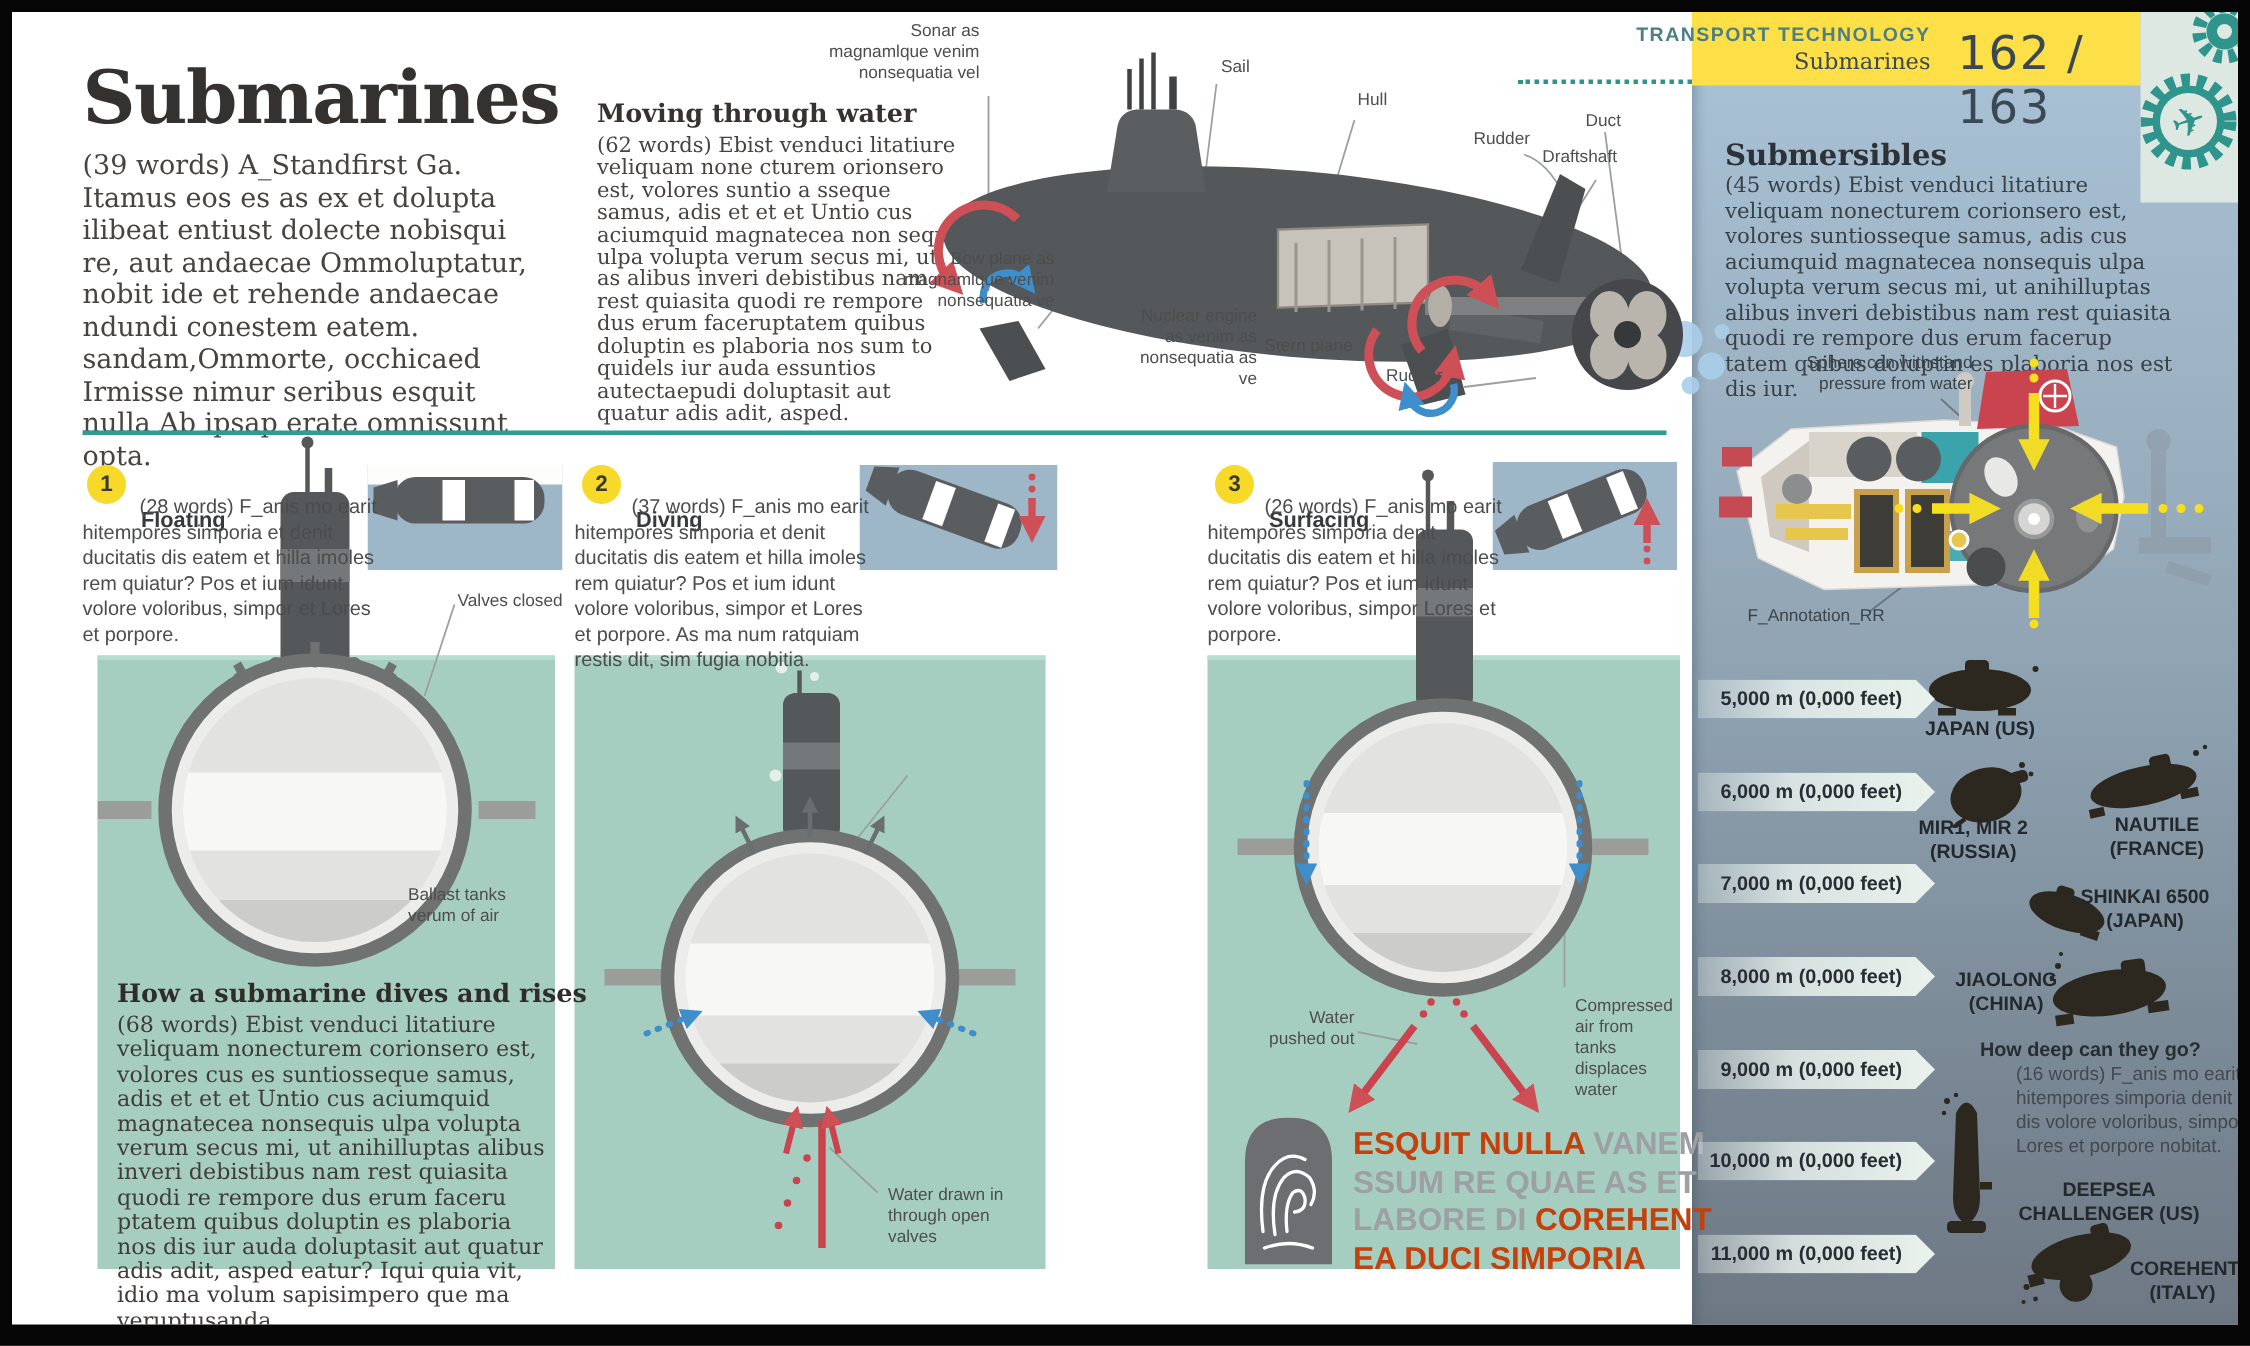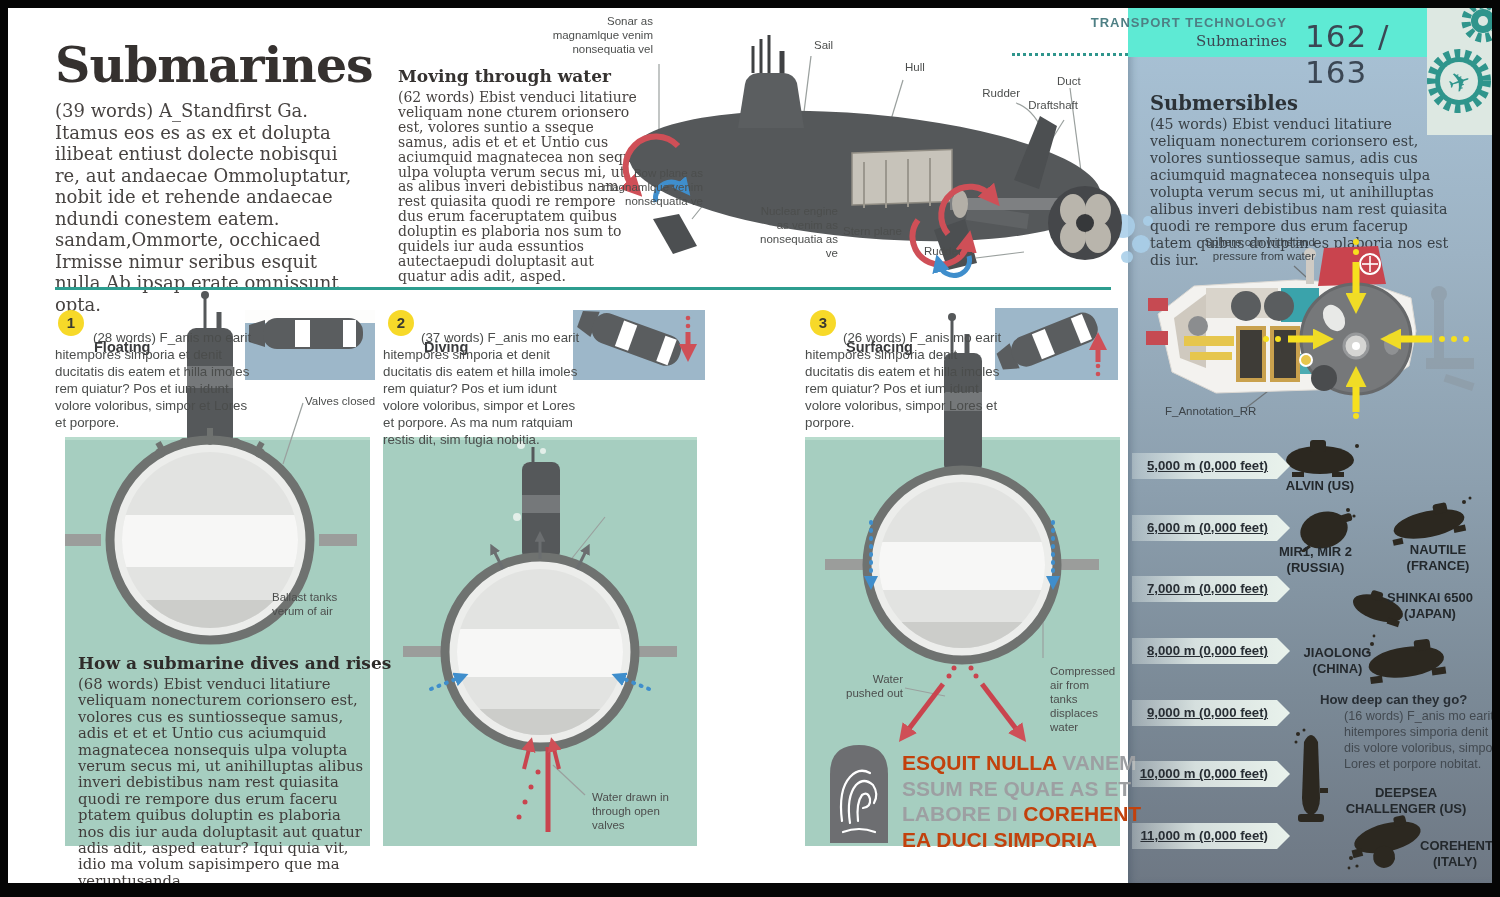--- a/index.html
+++ b/index.html
@@ -5,21 +5,21 @@
   html,body{margin:0;padding:0;background:#000;}
   #canvas{position:relative;width:1500px;height:897px;background:#050505;overflow:hidden;
           font-family:"Liberation Sans",sans-serif;}
   .page{position:absolute;left:8px;top:8px;width:1484px;height:875px;background:#ffffff;overflow:hidden;}
   .abs{position:absolute;}
 
   
   .sidebar-bg{left:1120px;top:0;width:364px;height:875px;z-index:0;
     background:linear-gradient(180deg,#a9c3d7 0%,#9db3c4 28%,#8c9fae 55%,#7b8a97 78%,#6e7884 100%);
     box-shadow:inset 6px 0 8px -4px rgba(40,60,80,.35);}
-  .hdr{left:1120px;top:0;width:299px;height:49px;background:#5eead4;z-index:2;}
+  .hdr{left:1120px;top:0;width:299px;height:49px;background:#fde047;z-index:2;}
   .hdr-sec{position:absolute;right:140px;top:7px;font-size:13px;font-weight:bold;letter-spacing:1px;
     color:#4e7f84;white-space:nowrap;}
   .hdr-sub{position:absolute;right:140px;top:24px;font-size:15px;color:#3c4853;font-family:"DejaVu Serif",serif;}
   .pagenum{left:1297px;top:10px;width:120px;font-family:"DejaVu Sans",sans-serif;font-size:31px;
     color:#3b4754;letter-spacing:1px;z-index:3;}
   .iconbox{left:1419px;top:0;width:65px;height:127px;background:#dde8e2;z-index:3;}
   .dotline{left:1004px;top:45px;width:116px;height:0;border-top:3px dotted #2f958c;z-index:3;}
 
   
   .title{left:47px;top:28px;font-family:"DejaVu Serif",serif;font-weight:bold;font-size:49px;
@@ -55,21 +55,21 @@
 
   
   .sb-head{left:1142px;top:84px;font-family:"DejaVu Serif",serif;font-weight:bold;font-size:19.5px;color:#2c3237;z-index:2;}
   .sb-body{left:1142px;top:108px;width:302px;font-family:"DejaVu Serif",serif;font-size:14.2px;
     line-height:17px;color:#394046;z-index:2;}
   .sb-lbl{font-size:11.5px;line-height:1.22;color:#3c4348;z-index:4;}
   .banner{left:1124px;width:158px;height:26px;line-height:26px;z-index:3;text-align:right;
     padding-right:0;box-sizing:border-box;font-weight:bold;font-size:13.2px;color:#272d33;
     background:linear-gradient(90deg,rgba(236,245,240,.3) 0%,rgba(236,245,240,.8) 40%,#e9f2ec 100%);
     clip-path:polygon(0 0,calc(100% - 13px) 0,100% 50%,calc(100% - 13px) 100%,0 100%);}
-  .banner span{display:inline-block;padding-right:22px;text-decoration:underline;}
+  .banner span{display:inline-block;padding-right:22px;}
   .vessel{font-weight:bold;font-size:13px;line-height:1.25;color:#23282c;z-index:3;text-align:center;}
   .hd-head{font-weight:bold;font-size:13.2px;color:#272d33;z-index:3;}
   .hd-body{font-size:12.6px;line-height:1.28;color:#424950;z-index:3;margin-left:24px;}
   .sil{z-index:2;}
 </style>
 </head>
 <body>
 
 <svg width="0" height="0" style="position:absolute">
   <defs>
@@ -509,21 +509,21 @@
       <ellipse cx="44" cy="26" rx="34" ry="14" fill="#2c2820"></ellipse>
       <rect x="54" y="8" width="12" height="10" rx="3" fill="#2c2820"></rect>
       <circle cx="36" cy="44" r="11" fill="#2c2820"></circle>
       <rect x="6" y="30" width="10" height="8" fill="#2c2820"></rect>
     </g>
     <circle cx="6" cy="46" r="2" fill="#2c2820"></circle>
         <circle cx="12" cy="54" r="1.6" fill="#2c2820"></circle>
         <circle cx="4" cy="56" r="1.4" fill="#2c2820"></circle>
   </svg>
 
-  <div class="abs vessel" style="left:1262px;top:470px;width:100px;text-align:center">ALVIN (US)</div>
+  <div class="abs vessel" style="left:1262px;top:470px;width:100px;text-align:center">JAPAN (US)</div>
   <div class="abs vessel" style="left:1250px;top:536px;width:115px;text-align:center">MIR1, MIR 2 (RUSSIA)</div>
   <div class="abs vessel" style="left:1385px;top:534px;width:90px;text-align:center">NAUTILE (FRANCE)</div>
   <div class="abs vessel" style="left:1367px;top:582px;width:110px">SHINKAI 6500 (JAPAN)</div>
   <div class="abs vessel" style="left:1287px;top:637px;width:85px">JIAOLONG (CHINA)</div>
   <div class="abs vessel" style="left:1328px;top:777px;width:140px">DEEPSEA CHALLENGER (US)</div>
   <div class="abs vessel" style="left:1412px;top:830px;width:70px">COREHENT (ITALY)</div>
 
   <div class="abs hd-head" style="left:1312px;top:684px;width:160px">How deep can they go?</div>
   <div class="abs hd-body" style="left:1312px;top:700px;width:155px">(16 words) F_anis mo earit hitempores simporia denit dis volore voloribus, simpor Lores et porpore nobitat.</div>
 

